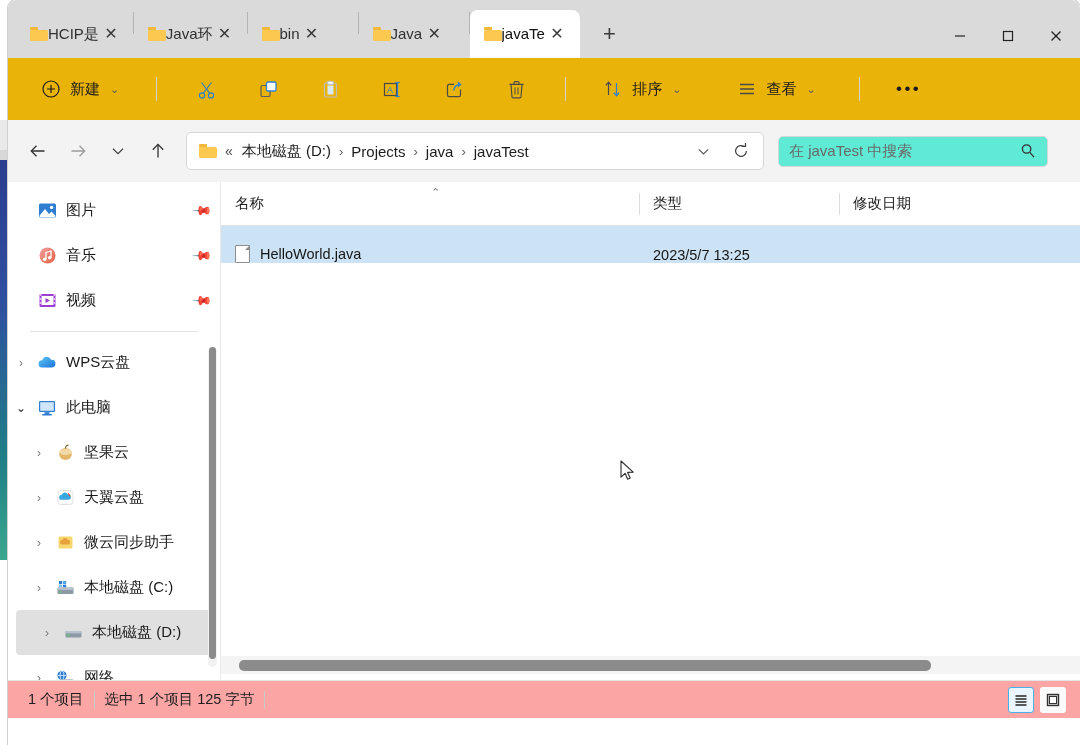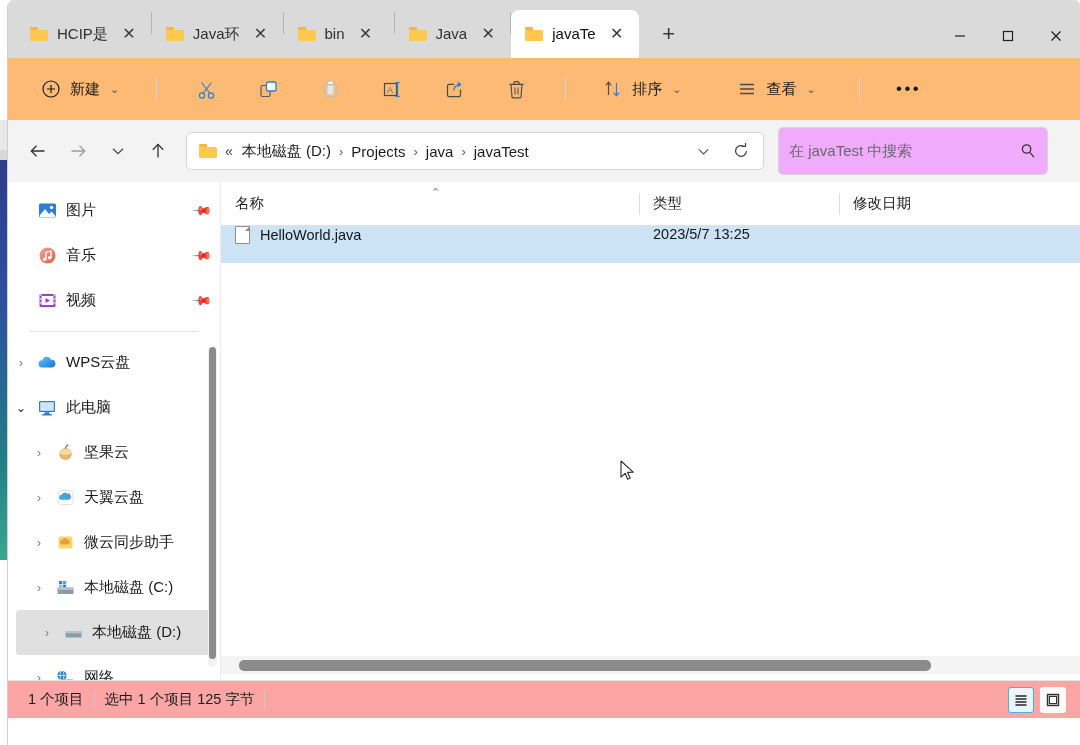--- a/index.html
+++ b/index.html
@@ -32,21 +32,21 @@
   }
 
   
   #titlebar {
     position:relative; height:58px; background:#dadada;
     border-top-left-radius:8px; border-top-right-radius:8px;
     display:flex; align-items:flex-end;
   }
   #tabstrip { display:flex; align-items:flex-end; height:58px; padding-left:8px; }
   .tab {
-    position:relative; display:flex; align-items:center; gap:9px;
+    position:relative; display:flex; align-items:center; 
     height:48px; padding:0 10px 0 14px; min-width:110px;
     border-top-left-radius:8px; border-top-right-radius:8px;
     font-size:15px; color:#303030;
   }
   .tab.active { background:#ffffff;margin-top:35px; }
   .tab .tlabel {
     max-width:62px; overflow:hidden; white-space:nowrap;
     text-overflow:clip; font-size:15px; line-height:48px;
   }
   .tab.active .tlabel { color:#101010; }
@@ -73,21 +73,21 @@
   }
   #wincontrols { margin-left:auto; display:flex; height:44px; }
   .wc {
     width:48px; height:44px; display:flex; align-items:center; justify-content:center;
     color:#202020;
   }
   .wc svg { display:block; }
 
   
   #toolbar {
-    height:62px; background:#fdba74; display:flex; align-items:center;
+    height:62px; background:#eab308; display:flex; align-items:center;
     padding-left:22px; gap:16px;
   }
   .tbtn {
     height:38px; display:flex; align-items:center; gap:9px; padding:0 11px;
     border-radius:5px; font-size:15px; color:#1a1a1a;
   }
   .tbtn.icononly { width:46px; justify-content:center; padding:0; }
   .tbsep { width:1px; height:24px; background:#d3d3d3; margin:0 10px; }
   .chev { font-size:11px; color:#5a5a5a; margin-left:1px; }
   .dots { letter-spacing:2.5px; font-size:17px; color:#1a1a1a; }
@@ -105,22 +105,22 @@
   #addrbox {
     flex:0 0 auto; width:578px; height:38px; margin-left:8px;
     background:#ffffff; border:1px solid #d6d6d6; border-radius:5px;
     display:flex; align-items:center; padding:0 6px 0 10px; gap:6px;
   }
   #crumbs { display:flex; align-items:center; gap:3px; flex:1; overflow:hidden; font-size:15px; color:#1c1c1c; white-space:nowrap;}
   .crumb { padding:2px 4px; border-radius:3px; }
   .crumbsep { color:#5e5e5e; font-size:13px; padding:0 1px; }
   .dblarrow { color:#444; font-size:14px; padding:0 2px; }
   #searchbox {
-    flex:0 0 auto; width:270px; height:48px; margin-left:14px;
-    background:#f0abfc; border:1px solid #d6d6d6; border-radius:5px;
+    flex:0 0 auto; width:270px; height:31px; margin-left:14px;
+    background:#5eead4; border:1px solid #d6d6d6; border-radius:5px;
     display:flex; align-items:center; padding:0 10px; gap:6px;
   }
   #searchbox .ph { flex:1; font-size:15px; color:#6a6a6a; }
 
   
   #body { display:flex; height:498px; background:#ffffff; }
 
   
   #sidebar {
     position:relative; width:212px; flex:0 0 212px; background:#ffffff;
@@ -158,21 +158,21 @@
     display:flex; align-items:center; font-size:14.5px; color:#1d1d1d;
   }
   .col { position:relative; height:44px; display:flex; align-items:center; padding-left:14px; }
   .col:not(:first-child):before {
     content:""; position:absolute; left:0; top:11px; bottom:11px; width:1px; background:#dcdcdc;
   }
   .sortcaret {
     position:absolute; top:5px; font-size:11px; color:#7d7d7d; line-height:1;
   }
   .filerow {
-    display:flex; align-items:flex-start; height:37px; font-size:14.5px; color:#161616;
+    display:flex; align-items:flex-end; height:37px; font-size:14.5px; color:#161616;
   }
   .filerow.sel { background:#cce3f5; }
   .fcell { padding-left:14px; display:flex; align-items:center; gap:10px; white-space:nowrap; }
   .fileico {
     width:15px; height:18px; flex:0 0 15px; position:relative;
   }
   .fileico:before {
     content:""; position:absolute; inset:0; background:#ffffff;
     border:1px solid #8d8d8d; border-radius:1px;
   }

